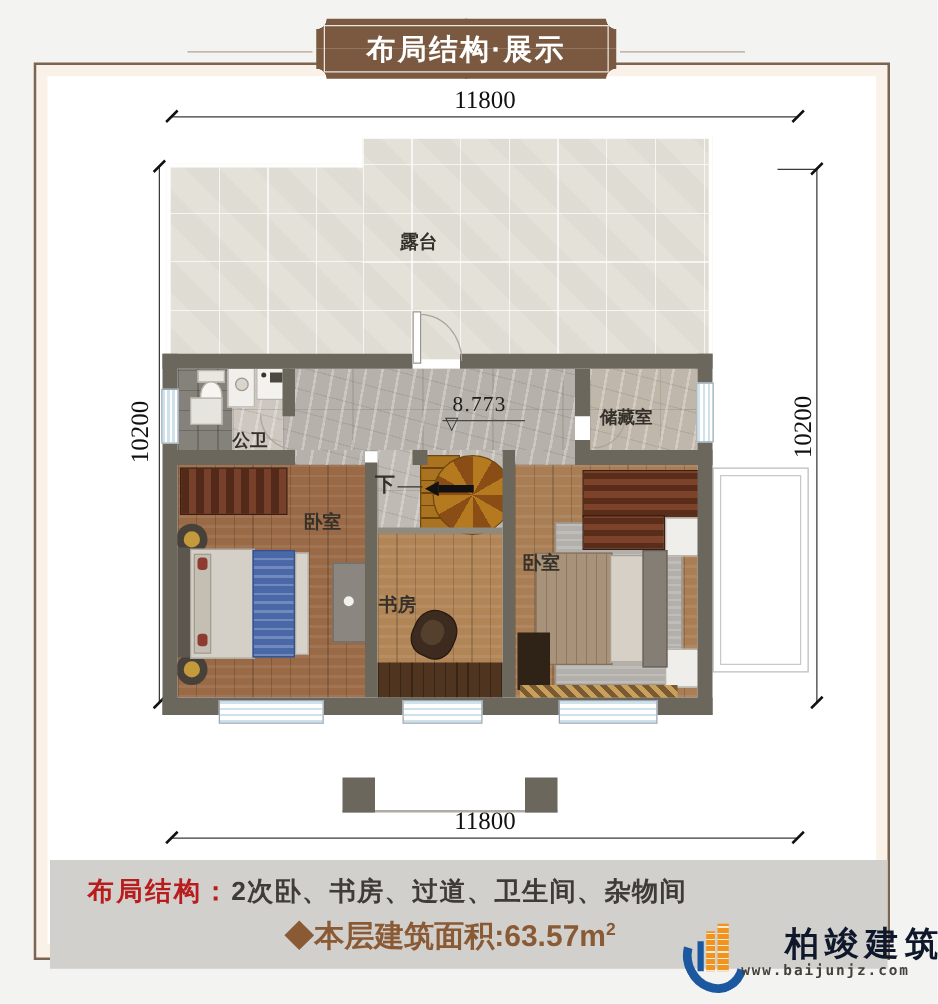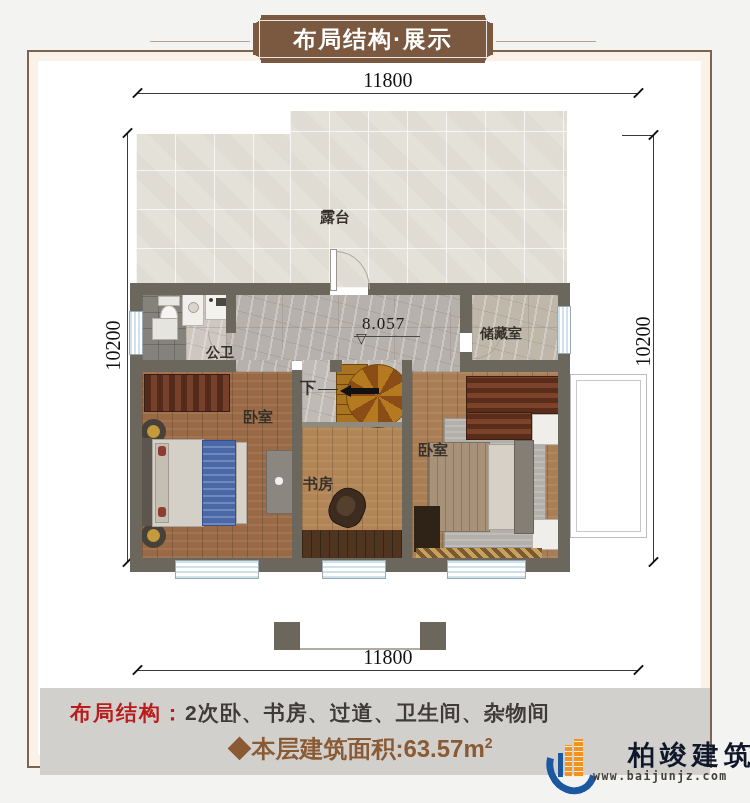--- a/index.html
+++ b/index.html
@@ -96,21 +96,21 @@
 
 <div class="abs dimline" style="left:653px;top:135px;width:1px;height:427px;"></div>
 <div class="abs dimline" style="left:622px;top:135px;width:32px;height:1px;"></div>
 <div class="abs tick" style="left:647px;top:134px;"></div>
 <div class="abs tick" style="left:647px;top:561px;"></div>
 <div class="abs dimtext vtext" style="left:615px;top:330px;width:56px;">10200</div>
 
 <div class="abs terr" style="left:133px;top:131px;width:157px;height:154px;border-top:3px solid #fff;border-left:3px solid #fff;"></div>
 <div class="abs terr" style="left:290px;top:108px;width:277px;height:177px;border-top:3px solid #fff;border-right:3px solid #fff;"></div>
 <div class="abs" style="left:287px;top:108px;width:3px;height:26px;background:#fff;z-index:3;"></div>
-<div class="abs lbl" style="left:320px;top:208px;font-size:15px;">露台</div>
+<div class="abs lbl" style="left:320px;top:184px;font-size:15px;">露台</div>
 
 <div class="abs" style="left:330px;top:249px;width:5px;height:40px;background:#fff;border:1px solid #9b968d;z-index:12;"></div>
 <div class="abs arc" style="left:336px;top:251px;width:33px;height:37px;border-top:1.5px solid #a9a49c;border-right:1.5px solid #a9a49c;border-top-right-radius:100% 100%;"></div>
 
 <div class="abs" style="left:142px;top:295px;width:44px;height:66px;z-index:3;background-color:#85827b;background-image:repeating-linear-gradient(0deg,rgba(0,0,0,.18) 0 1px,transparent 1px 16px),repeating-linear-gradient(90deg,rgba(0,0,0,.18) 0 1px,transparent 1px 16px);"></div>
 <div class="abs marble" style="left:186px;top:295px;width:40px;height:66px;background-color:#cdc7c0;"></div>
 <div class="abs marble" style="left:226px;top:295px;width:234px;height:66px;"></div>
 <div class="abs marble" style="left:236px;top:360px;width:56px;height:12px;"></div>
 <div class="abs marble" style="left:302px;top:360px;width:100px;height:66px;background-color:#c0bab4;"></div>
 <div class="abs marble" style="left:412px;top:360px;width:48px;height:12px;"></div>
@@ -146,21 +146,21 @@
 <div class="abs lbl" style="left:243px;top:408px;font-size:15px;">卧室</div>
 
 <div class="abs furn" style="left:336px;top:364px;width:30px;height:60px;background:#a9731f;background-image:repeating-linear-gradient(0deg,rgba(60,30,5,.55) 0 1px,transparent 1px 10px);border:1px solid #6e470f;z-index:6;"></div>
 <div class="abs furn" style="left:346px;top:364px;width:62px;height:62px;border-radius:50%;z-index:7;border:1px solid #6e470f;
   background:conic-gradient(#b5791f 0 30deg,#8a4d15 30deg 60deg,#b5791f 60deg 90deg,#8a4d15 90deg 120deg,#b5791f 120deg 150deg,#8a4d15 150deg 180deg,#b5791f 180deg 210deg,#8a4d15 210deg 240deg,#b5791f 240deg 270deg,#8a4d15 270deg 300deg,#b5791f 300deg 330deg,#8a4d15 330deg 360deg);"></div>
 <div class="abs arrowhead" style="left:340px;top:385px;"></div>
 <div class="abs arrowbar" style="left:351px;top:388px;width:28px;height:6px;"></div>
 <div class="abs lbl" style="left:300px;top:378px;font-size:16px;z-index:15;">下</div>
 <div class="abs" style="left:318px;top:389px;width:20px;height:1px;background:#333;z-index:8;"></div>
 
-<div class="abs" style="left:362px;top:314px;width:70px;font-family:'Liberation Serif',serif;font-size:17px;letter-spacing:1px;color:#1d1d1d;z-index:15;">8.057</div>
+<div class="abs" style="left:362px;top:314px;width:70px;font-family:'Liberation Serif',serif;font-size:17px;letter-spacing:1px;color:#1d1d1d;z-index:15;">8.773</div>
 <div class="abs" style="left:354px;top:336px;width:66px;height:1px;background:#4a4a4a;z-index:15;"></div>
 <div class="abs" style="left:356px;top:331px;font-size:14px;color:#333;z-index:15;line-height:14px;">▽</div>
 
 <div class="abs furn" style="left:330px;top:488px;width:33px;height:37px;background:#3d2b1f;border-radius:45% 45% 40% 40%;transform:rotate(24deg);border:1px solid #241811;"></div>
 <div class="abs furn" style="left:337px;top:496px;width:18px;height:20px;background:#55402e;border-radius:45%;transform:rotate(24deg);"></div>
 <div class="abs furn" style="left:302px;top:530px;width:100px;height:28px;background:#4f3520;background-image:repeating-linear-gradient(90deg,rgba(0,0,0,.3) 0 1px,transparent 1px 9px);"></div>
 <div class="abs lbl" style="left:303px;top:475px;font-size:15px;">书房</div>
 
 <div class="abs furn" style="left:444px;top:418px;width:100px;height:128px;background:#b3b0ac;background-image:repeating-linear-gradient(0deg,rgba(255,255,255,.16) 0 2px,transparent 2px 6px);border:1px solid #98948f;"></div>
 <div class="abs furn" style="left:466px;top:376px;width:92px;height:36px;background:repeating-linear-gradient(0deg,#5a2c1a 0 5px,#7c422a 5px 10px);border:1px solid #3c1d11;"></div>
@@ -170,21 +170,21 @@
 <div class="abs furn" style="left:428px;top:442px;width:60px;height:88px;background:#a8927a;background-image:repeating-linear-gradient(90deg,rgba(80,60,40,.3) 0 1px,transparent 1px 8px);border:1px solid #84715c;"></div>
 <div class="abs furn" style="left:488px;top:444px;width:26px;height:84px;background:#d6d0c6;border:1px solid #a8a296;"></div>
 <div class="abs furn" style="left:514px;top:440px;width:18px;height:92px;background:#857e74;border:1px solid #67615a;"></div>
 <div class="abs furn" style="left:414px;top:506px;width:26px;height:46px;background:#2f2317;"></div>
 <div class="abs furn" style="left:416px;top:548px;width:126px;height:10px;background:repeating-linear-gradient(45deg,#c8a05a 0 4px,#7a5a32 4px 8px);z-index:11;"></div>
 <div class="abs lbl" style="left:418px;top:441px;font-size:15px;">卧室</div>
 
 <div class="abs lbl" style="left:480px;top:325px;">储藏室</div>
 <div class="abs arc" style="left:474px;top:332px;width:26px;height:26px;border-right:1.5px solid #a9a49c;border-bottom:1.5px solid #a9a49c;border-bottom-right-radius:100% 100%;"></div>
 
-<div class="abs lbl" style="left:186px;top:344px;margin-left:20px;">公卫</div>
+<div class="abs lbl" style="left:186px;top:344px;">公卫</div>
 
 <div class="abs wall" style="left:130px;top:283px;width:200px;height:12px;"></div>
 <div class="abs wall" style="left:368px;top:283px;width:202px;height:12px;"></div>
 <div class="abs wall" style="left:130px;top:283px;width:12px;height:289px;"></div>
 <div class="abs wall" style="left:558px;top:283px;width:12px;height:289px;"></div>
 <div class="abs wall" style="left:130px;top:558px;width:440px;height:14px;"></div>
 <div class="abs wall" style="left:140px;top:360px;width:96px;height:12px;"></div>
 <div class="abs wall" style="left:226px;top:295px;width:10px;height:38px;"></div>
 <div class="abs wall" style="left:460px;top:295px;width:12px;height:38px;"></div>
 <div class="abs wall" style="left:460px;top:352px;width:12px;height:10px;"></div>

